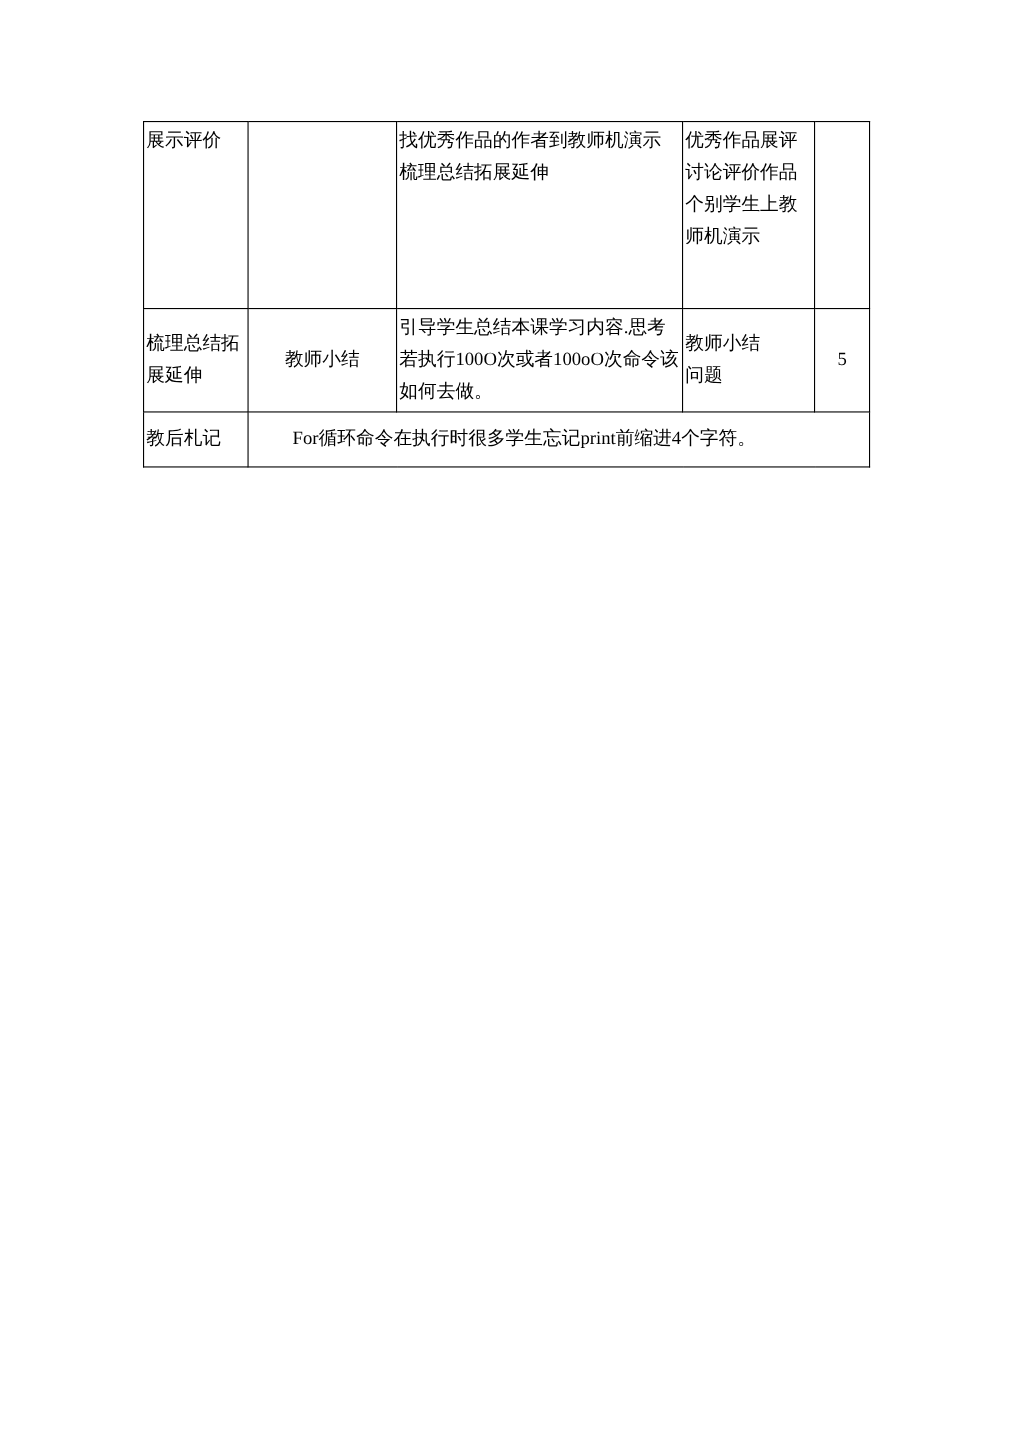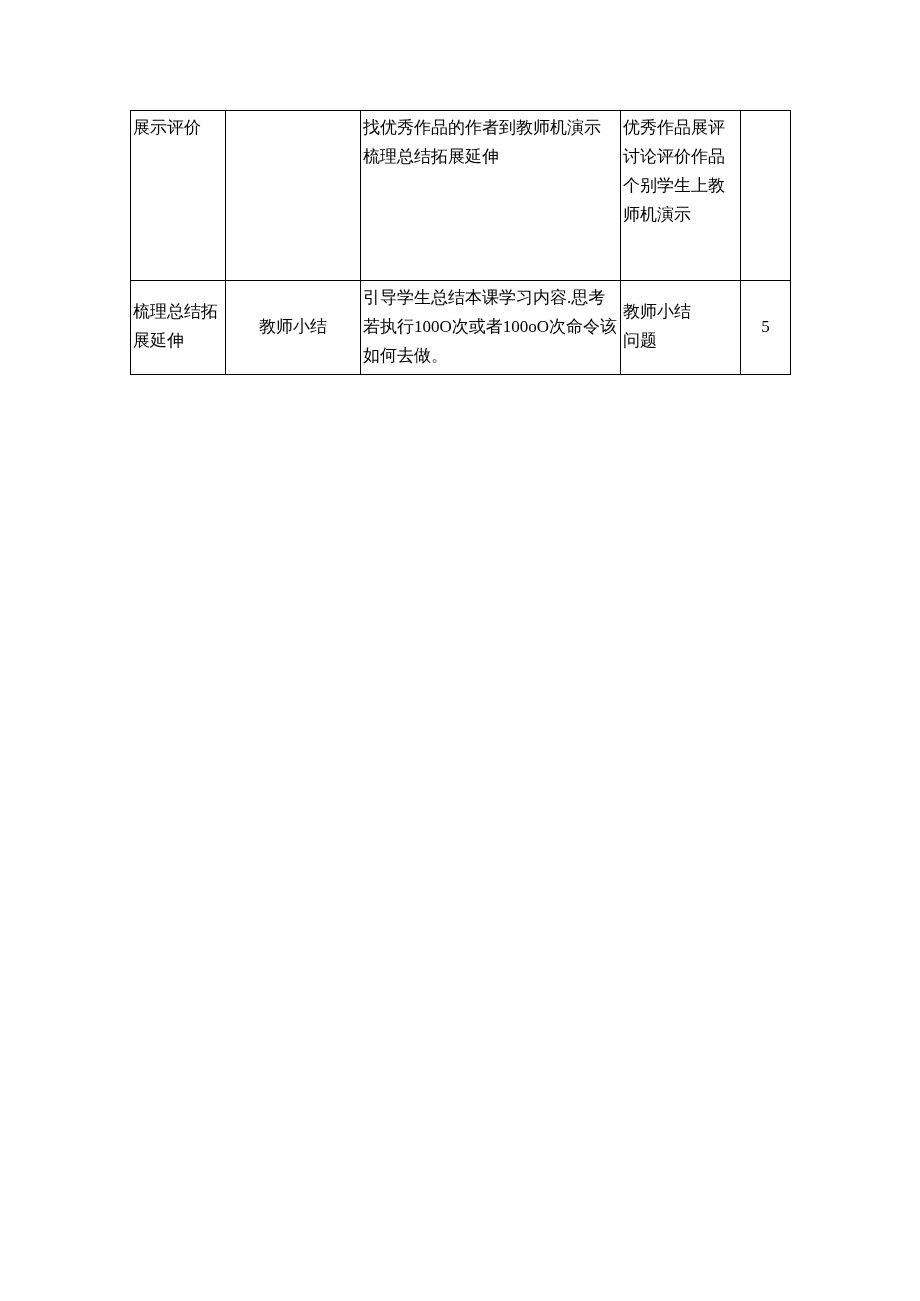--- a/index.html
+++ b/index.html
@@ -72,14 +72,18 @@
     <td class="row1-height center"><span></span></td>
   </tr>
   <tr>
     <td class="row2-height vmiddle"><span>梳理总结拓展延伸</span></td>
     <td class="row2-height center vmiddle"><span>教师小结</span></td>
     <td class="row2-height"><span>引导学生总结本课学习内容.思考若执行100O次或者100oO次命令该如何去做。</span></td>
     <td class="row2-height vmiddle"><span style="white-space: pre-line;">教师小结
 问题</span></td>
     <td class="row2-height center vmiddle"><span>5</span></td>
   </tr>
+  <tr>
+    <td class="row3-height vmiddle"><span>教后札记</span></td>
+    <td class="row3-height vmiddle merged-note" colspan="4"><span>For循环命令在执行时很多学生忘记print前缩进4个字符。</span></td>
+  </tr>
 </tbody>
   </table>
 
 </body></html>

